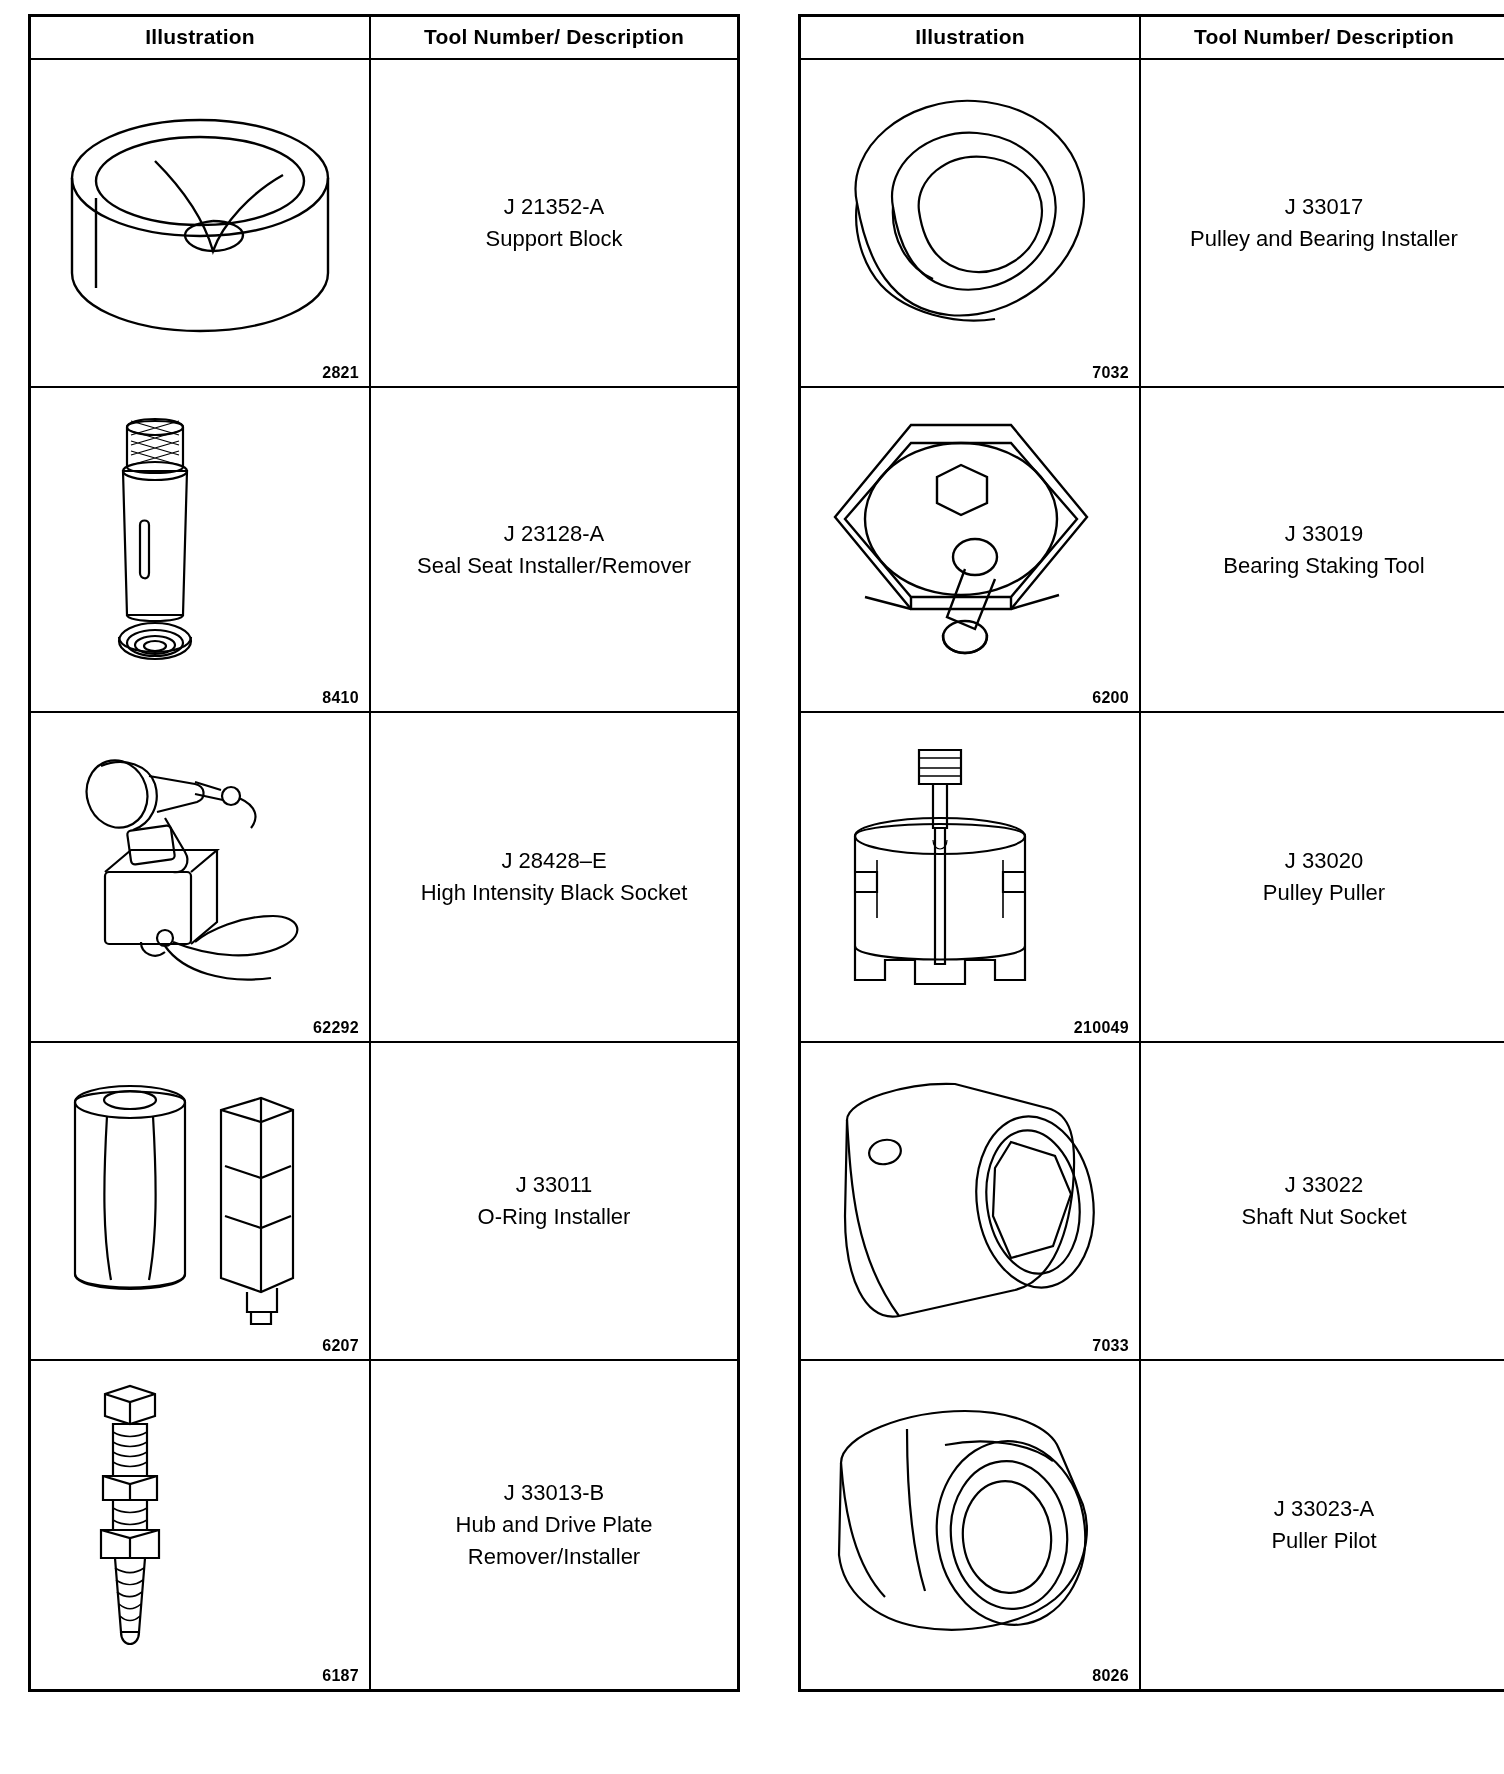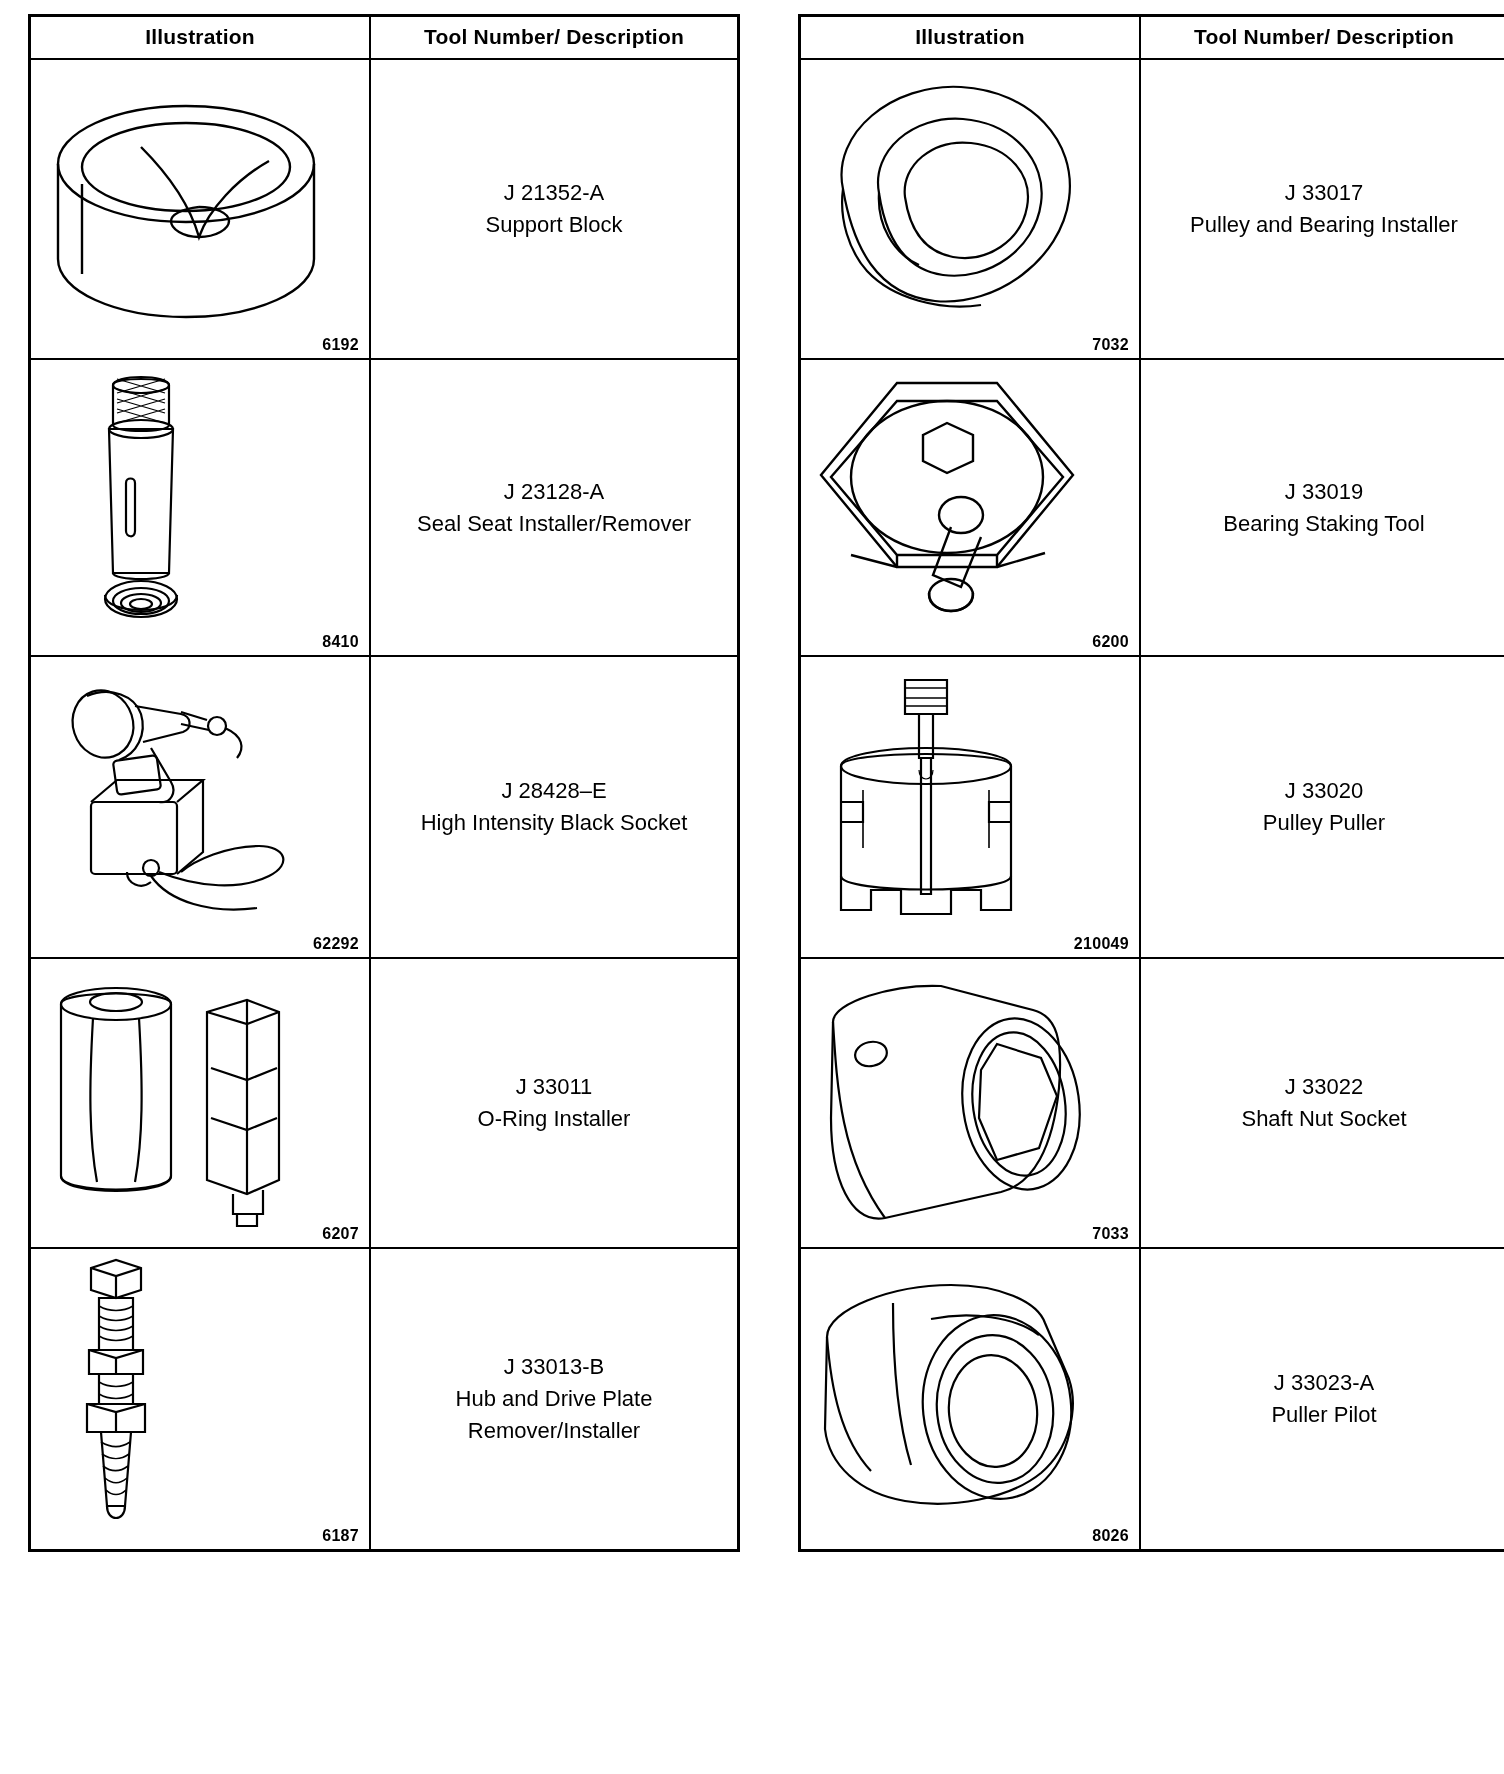--- a/index.html
+++ b/index.html
@@ -25,21 +25,21 @@
   }
   .tool-table {
     border-collapse: collapse;
     table-layout: fixed;
     width: 690px;
     border: 3px solid #000;
   }
   .tool-table th,
   .tool-table td {
     border: 2px solid #000;
-    padding: 0;
+    padding: 14px;
     vertical-align: middle;
   }
   .tool-table th {
     font-size: 21px;
     font-weight: bold;
     padding: 8px 4px 9px 4px;
     text-align: center;
     letter-spacing: 0.2px;
   }
   .col-illus { width: 330px; }
@@ -104,21 +104,21 @@
             <svg width="310" height="280" viewBox="0 0 310 280" fill="none" stroke="#000" stroke-width="2.4">
               <ellipse cx="155" cy="95" rx="128" ry="58"></ellipse>
               <ellipse cx="155" cy="98" rx="104" ry="44"></ellipse>
               <path d="M27 95 L27 190 C27 222 84 248 155 248 C226 248 283 222 283 190 L283 95"></path>
               <path d="M51 115 L51 205"></path>
               <path d="M110 78 C140 108 160 140 168 168 C178 140 206 110 238 92"></path>
               <path d="M168 168 C185 168 198 160 198 152 C198 144 184 138 168 138"></path>
               <path d="M168 138 C150 140 140 146 140 152 C140 160 152 168 168 168"></path>
             </svg>
           </span>
-          <span class="fig-num">6192</span>
+          <span class="fig-num">2821</span>
         </td>
         <td class="desc-cell">
           <span class="tool-no">J 21352-A</span>
           <span class="tool-desc">Support Block</span>
         </td>
       </tr>
 
       <tr class="r2">
         <td class="illus-cell">
           <span class="art">

